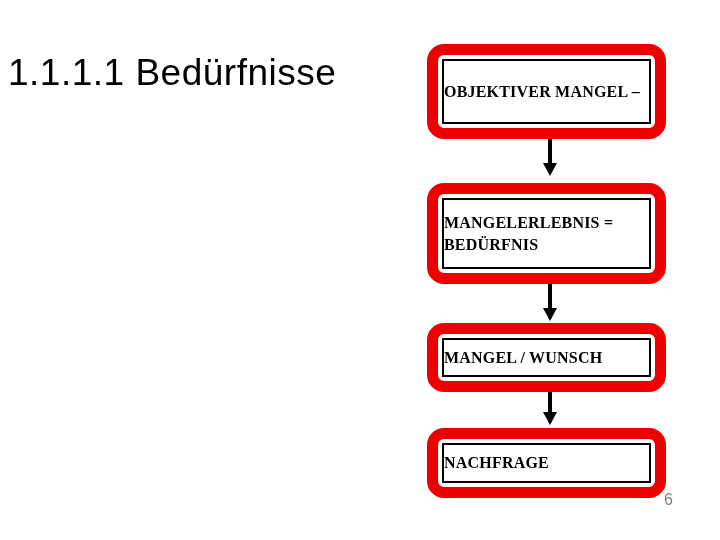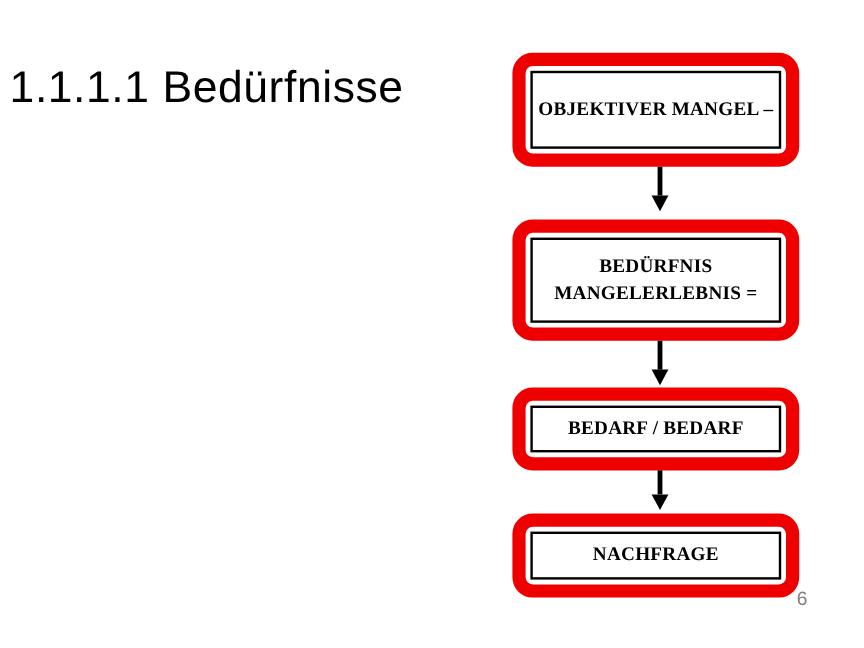--- a/index.html
+++ b/index.html
@@ -38,21 +38,21 @@
   .box-2 { top: 183px; height: 101px; }
   .box-3 { top: 323px; height: 69px;  }
   .box-4 { top: 428px; height: 70px;  }
   .box-inner {
     position: absolute;
     left: 4px; right: 4px; top: 4px; bottom: 4px;
     border: 2px solid #000000;
     background: #ffffff;
     display: flex;
     flex-direction: column;
-    align-items: center;
+    align-items: flex-start;
     justify-content: center;
     text-align: center;
   }
   .box-line {
     display: block;
     font-family: "Liberation Serif", serif;
     font-weight: bold;
     font-size: 16px;
     line-height: 1.32;
     color: #000000;
@@ -104,33 +104,33 @@
       </div>
     </div>
 
     <div class="arrow arrow-1">
       <div class="arrow-shaft"></div>
       <div class="arrow-head"></div>
     </div>
 
     <div class="flow-box box-2">
       <div class="box-inner">
+        <span class="box-line">MANGELERLEBNIS =</span>
         <span class="box-line">BEDÜRFNIS</span>
-        <span class="box-line">MANGELERLEBNIS =</span>
       </div>
     </div>
 
     <div class="arrow arrow-2">
       <div class="arrow-shaft"></div>
       <div class="arrow-head"></div>
     </div>
 
     <div class="flow-box box-3">
       <div class="box-inner">
-        <span class="box-line">BEDARF / BEDARF</span>
+        <span class="box-line">MANGEL / WUNSCH</span>
       </div>
     </div>
 
     <div class="arrow arrow-3">
       <div class="arrow-shaft"></div>
       <div class="arrow-head"></div>
     </div>
 
     <div class="flow-box box-4">
       <div class="box-inner">

